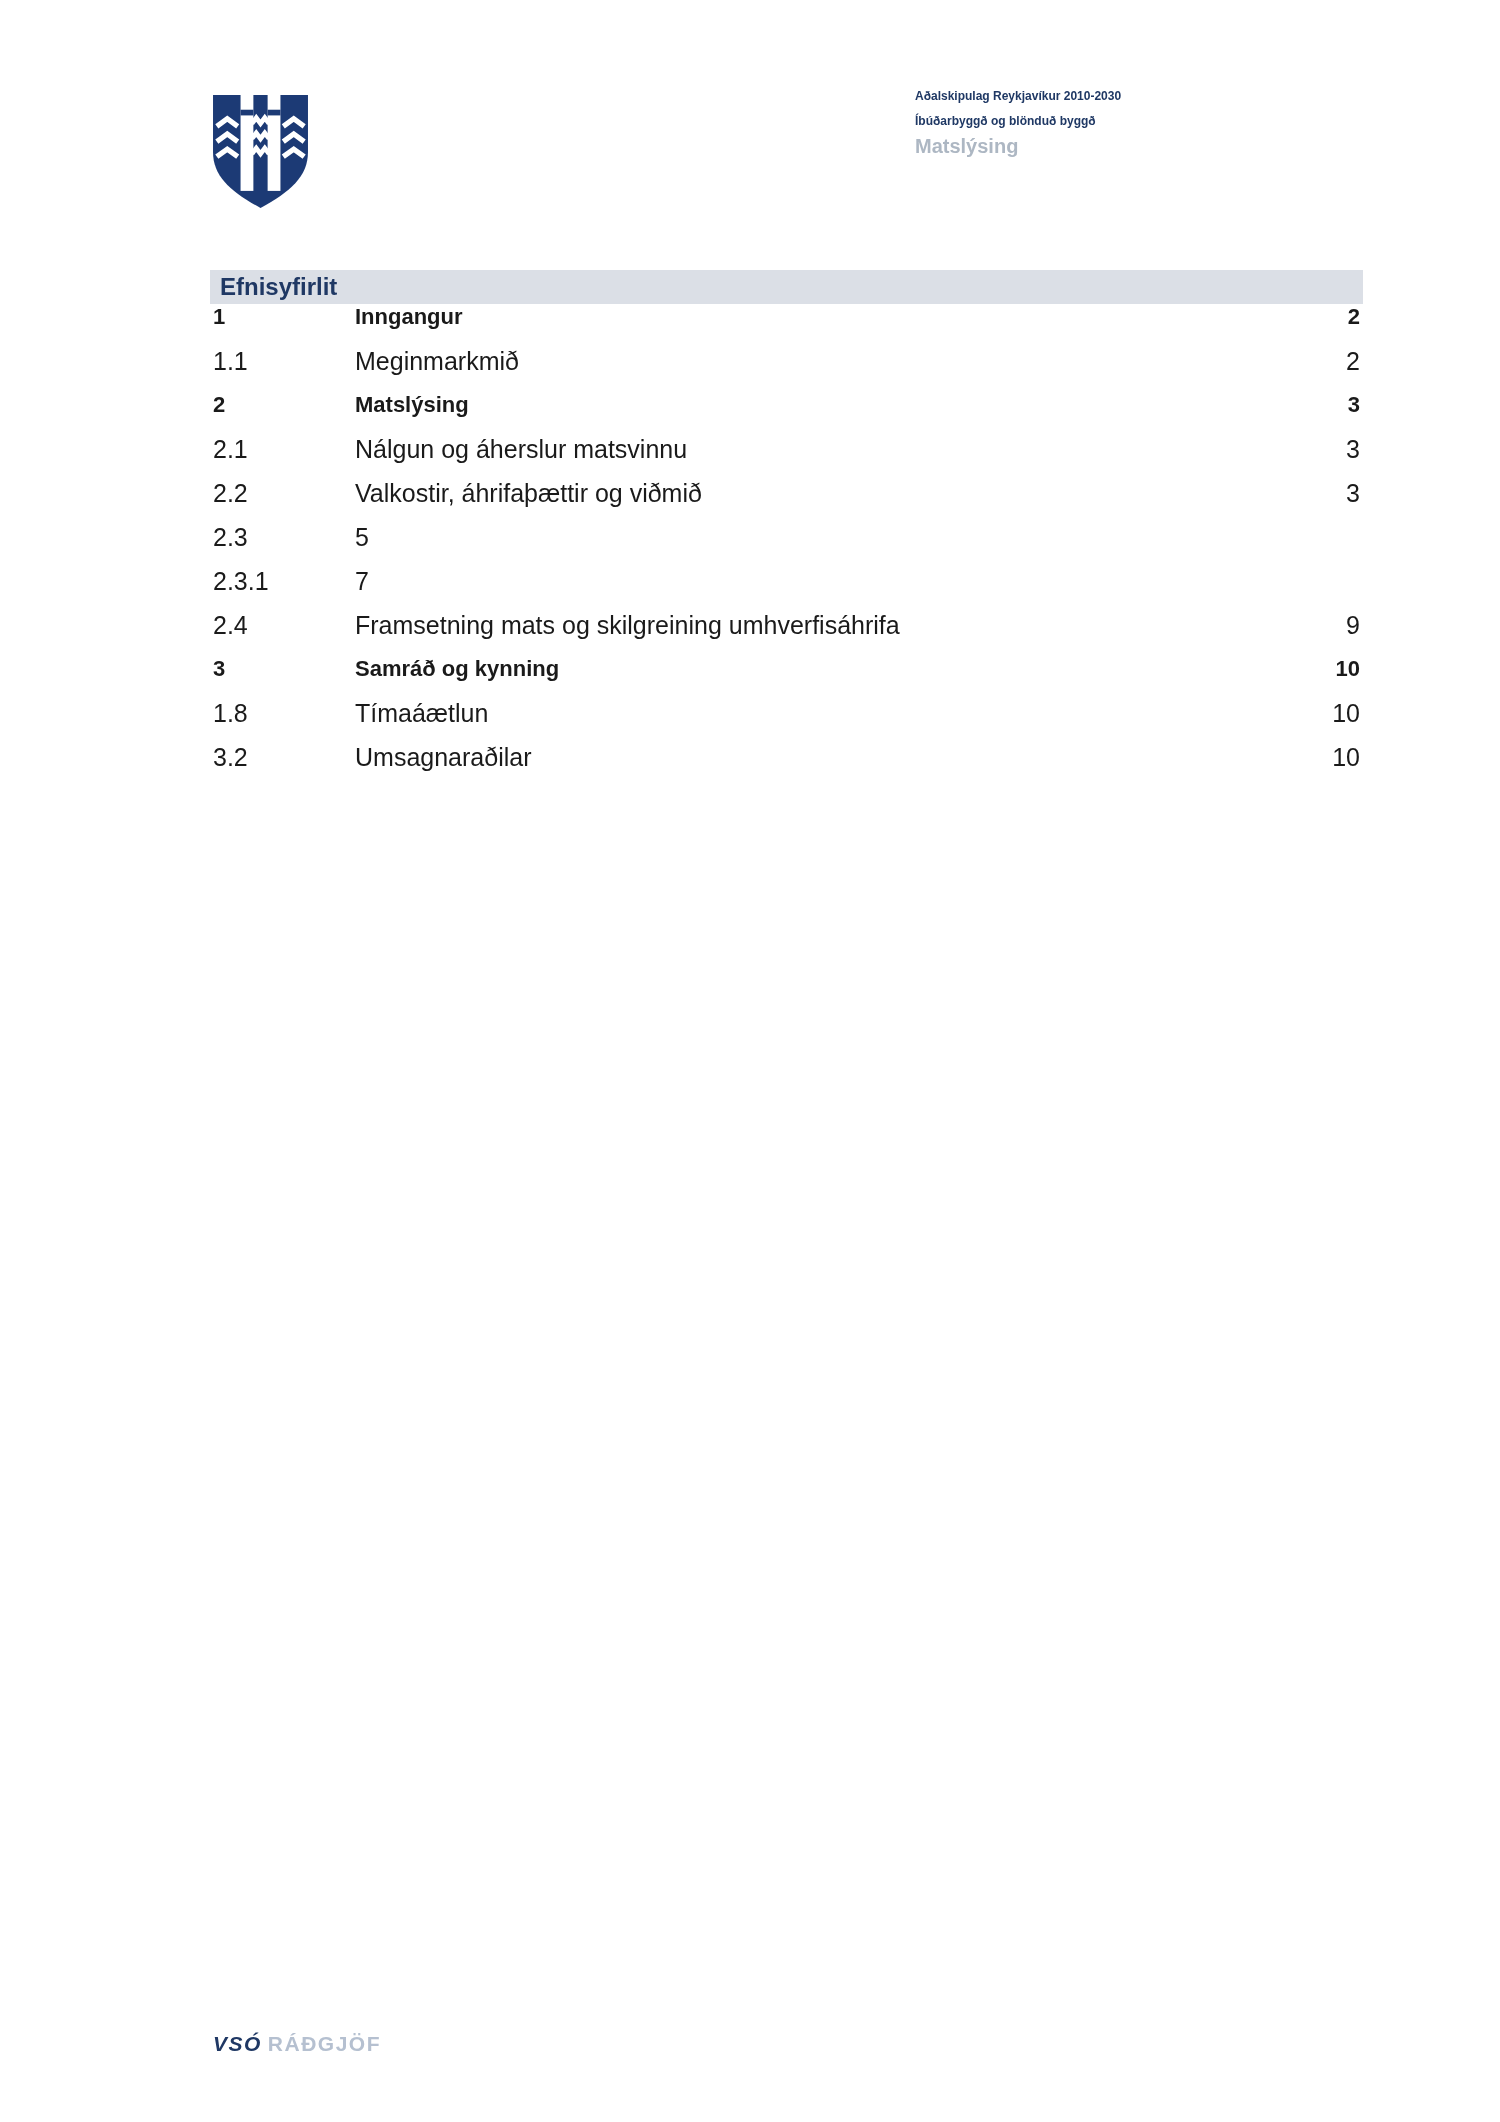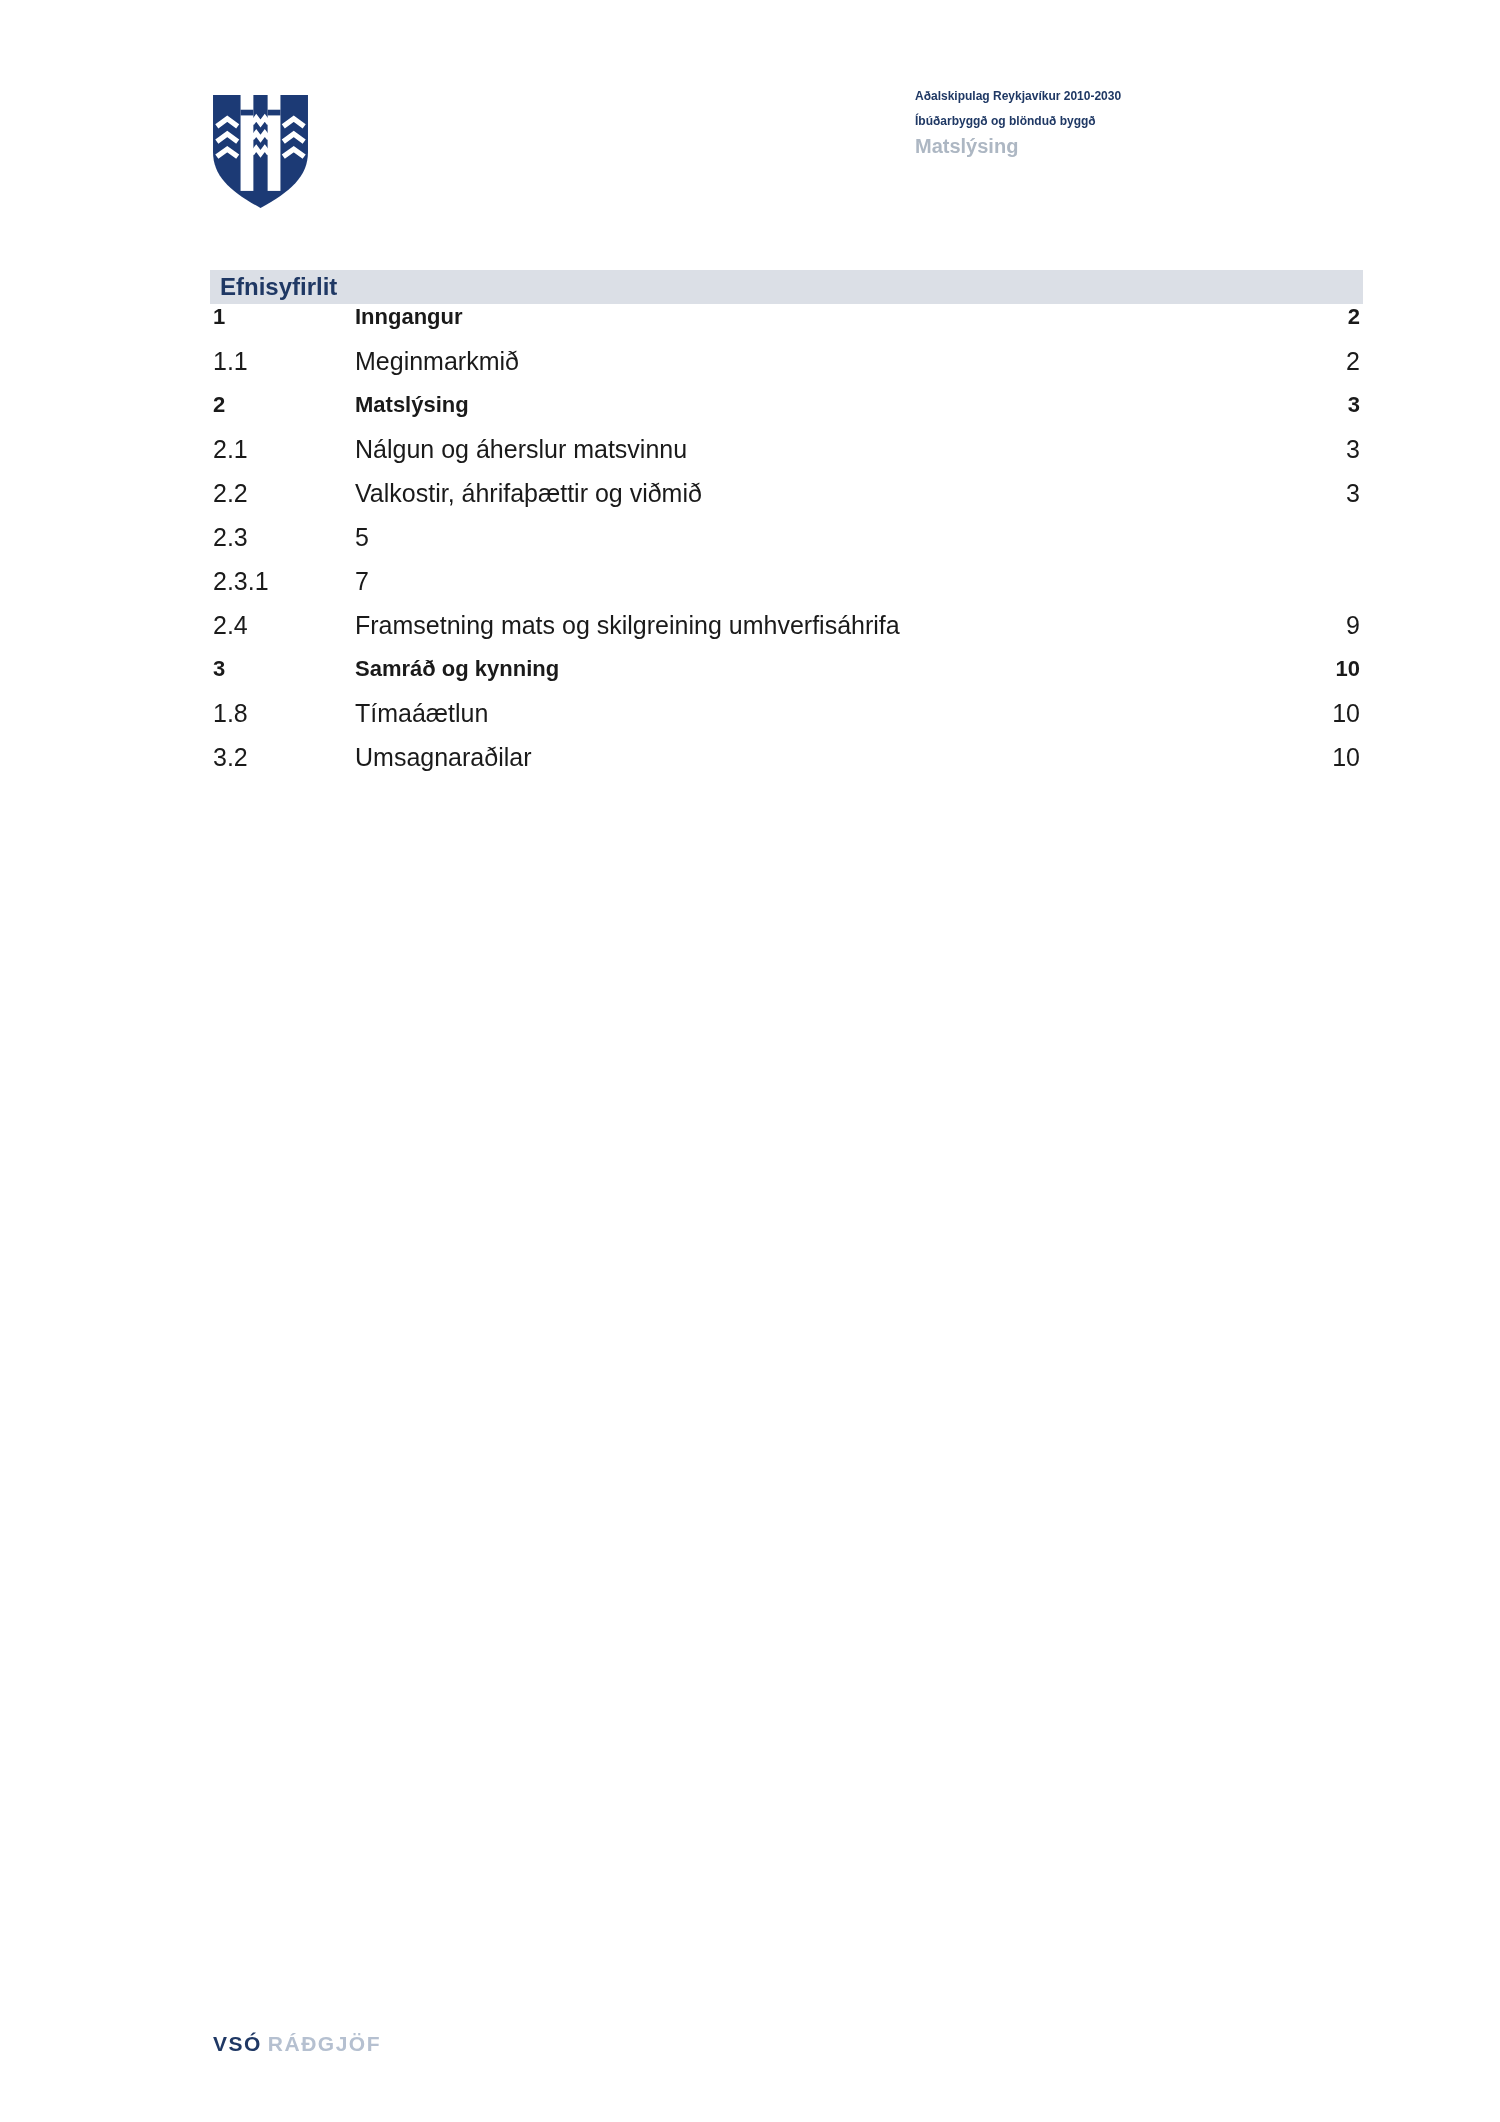--- a/index.html
+++ b/index.html
@@ -43,21 +43,21 @@
     margin-bottom:16px;
   }
   .toc-row.section{font-weight:bold;font-size:22px;}
   .toc-row.section:not(:first-child){margin-top:11px;}
   .toc-row.italic{}
   .toc-num{width:142px;flex:0 0 142px;}
   .toc-title{flex:1;}
   .toc-page{flex:0 0 auto;text-align:right;}
 
   .footer{position:absolute;left:213px;top:2032px;font-size:21px;font-weight:bold;letter-spacing:1.5px;}
-  .footer .brand{color:var(--navy);}
+  .footer .brand{color:var(--navy);font-style:italic;}
   .footer .brand-suffix{color:var(--brand-gray);margin-left:6px;}
 </style>
 </head>
 <body>
 
 <div class="page">
 
   <svg class="logo" width="95" height="113" viewBox="0 0 100 119" aria-hidden="true">
     <defs>
       <clipPath id="shieldClip">

